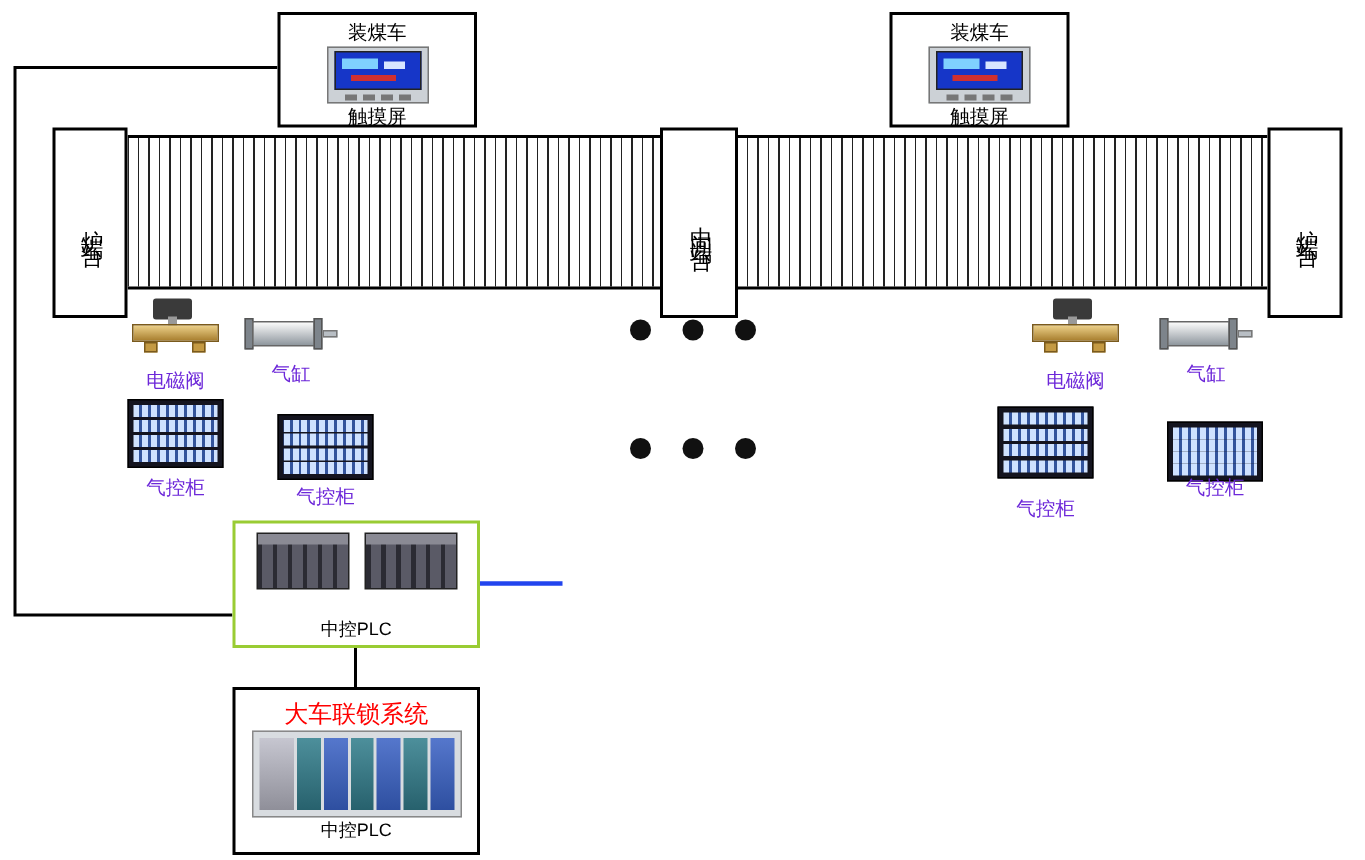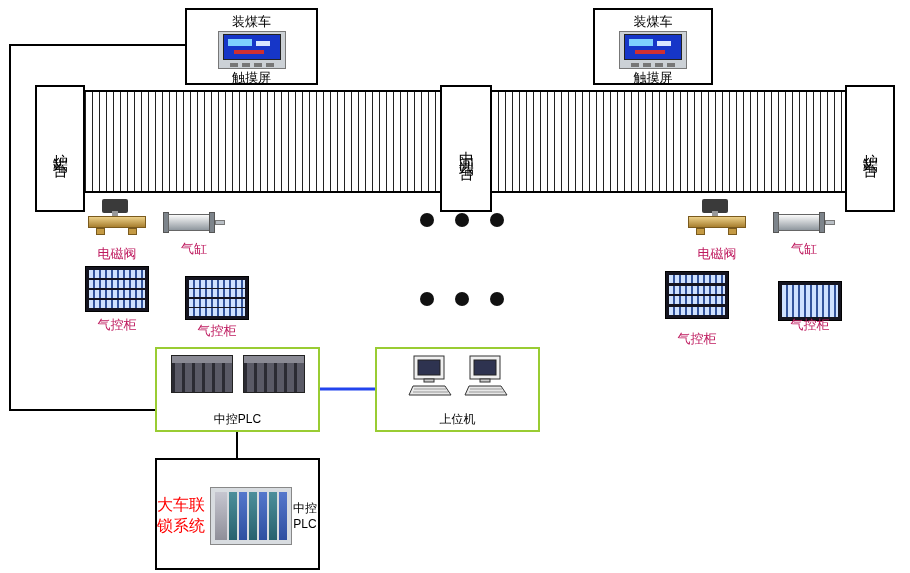--- a/index.html
+++ b/index.html
@@ -33,21 +33,21 @@
   .hmi { width:68px; height:40px; background:#ccd1d6; border:1px solid #777; padding:2px 4px 1px; }
   .hmi-screen { position:relative; height:26px; background:#1636c8; border:1px solid #222; }
   .hmi-screen i { position:absolute; display:block; }
   .hmi-screen .sa { left:4px; top:4px; width:24px; height:7px; background:#7fd0ff; }
   .hmi-screen .sb { left:32px; top:6px; width:14px; height:5px; background:#d8e6ff; }
   .hmi-screen .sc { left:10px; top:15px; width:30px; height:4px; background:#d03030; }
   .hmi-btns { display:flex; gap:4px; justify-content:center; margin-top:3px; }
   .hmi-btns i { width:8px; height:4px; background:#777; display:block; }
 
   
-  .lbl { position:absolute; z-index:3; text-align:center; font-size:13px; color:#be185d; }
+  .lbl { position:absolute; z-index:3; text-align:center; font-size:13px; color:#6d28d9; }
 
   
   .valve { position:absolute; z-index:3; width:58px; height:42px; }
   .valve i { position:absolute; display:block; }
   .v-coil { left:14px; top:1px; width:26px; height:14px; background:#3a3a3a; border-radius:2px; }
   .v-stem { left:24px; top:13px; width:6px; height:6px; background:#999; }
   .v-body { left:0; top:18px; width:58px; height:12px; background:linear-gradient(180deg,#ecd089,#a87f2f); border:1px solid #7a5a1d; }
   .v-p1 { left:8px; top:30px; width:9px; height:7px; background:#c49a44; border:1px solid #7a5a1d; }
   .v-p2 { left:40px; top:30px; width:9px; height:7px; background:#c49a44; border:1px solid #7a5a1d; }
 
@@ -76,21 +76,21 @@
           padding:6px 0 2px; }
   .gbox-imgs { display:flex; gap:10px; align-items:flex-end; }
   .box-label { font-size:12px; color:#000; text-align:center; }
 
   .rack { position:relative; width:62px; height:38px; border:1px solid #222;
           background:repeating-linear-gradient(90deg,#2b2b33 0 3px,#5a5a66 3px 10px); }
   .rack-top { position:absolute; left:0; top:0; right:0; height:7px; background:#8a8a94; display:block; }
 
   
   .ibox { position:absolute; z-index:3; width:165px; height:112px; background:#fff; border:2px solid #000;
-          display:flex; flex-direction:row; align-items:center; justify-content:flex-start;
+          display:flex; flex-direction:column; align-items:center; justify-content:flex-start;
           padding:6px 0 3px; }
   .ibox-title { color:var(--red, #ff0000); font-size:16px; }
   .bigplc { display:flex; gap:2px; width:140px; height:58px; padding:4px; background:#d8dce0; border:1px solid #888; }
   .bigplc i { flex:1; display:block; }
   .bigplc .g { flex:1.5; background:linear-gradient(180deg,#c6c6d0,#8f8f99); }
   .bigplc .t { background:linear-gradient(180deg,#4d8f9b,#27616d); }
   .bigplc .b { background:linear-gradient(180deg,#5577cc,#2e4fa0); }
 </style>
 </head>
 <body>
@@ -233,41 +233,20 @@
       <div class="rack">
           <i class="rack-top"></i>
         </div>
       <div class="rack">
           <i class="rack-top"></i>
         </div>
     </div>
     <div class="box-label">中控PLC</div>
   </div>
 
-  <div class="gbox" style="left:375px;top:347px">
-    <div class="gbox-imgs">
-      <svg width="46" height="44" viewBox="0 0 46 44">
-        <rect x="7" y="1" width="30" height="23" fill="#f0f0f0" stroke="#333"></rect>
-        <rect x="11" y="5" width="22" height="15" fill="#2e3350" stroke="#222"></rect>
-        <rect x="17" y="24" width="10" height="3" fill="#cccccc" stroke="#333"></rect>
-        <polygon points="6,31 38,31 44,40 2,40" fill="#e8e8e8" stroke="#333"></polygon>
-        <line x1="7" y1="34" x2="39" y2="34" stroke="#999"></line>
-        <line x1="6" y1="37" x2="41" y2="37" stroke="#999"></line>
-      </svg>
-      <svg width="46" height="44" viewBox="0 0 46 44">
-        <rect x="7" y="1" width="30" height="23" fill="#f0f0f0" stroke="#333"></rect>
-        <rect x="11" y="5" width="22" height="15" fill="#2e3350" stroke="#222"></rect>
-        <rect x="17" y="24" width="10" height="3" fill="#cccccc" stroke="#333"></rect>
-        <polygon points="6,31 38,31 44,40 2,40" fill="#e8e8e8" stroke="#333"></polygon>
-        <line x1="7" y1="34" x2="39" y2="34" stroke="#999"></line>
-        <line x1="6" y1="37" x2="41" y2="37" stroke="#999"></line>
-      </svg>
-    </div>
-    <div class="box-label">上位机</div>
-  </div>
 
   <div class="ibox" style="left:155px;top:458px">
     <div class="ibox-title">大车联锁系统</div>
     <div class="bigplc">
       <i class="g"></i>
         <i class="t"></i>
         <i class="b"></i>
         <i class="t"></i>
         <i class="b"></i>
         <i class="t"></i>

